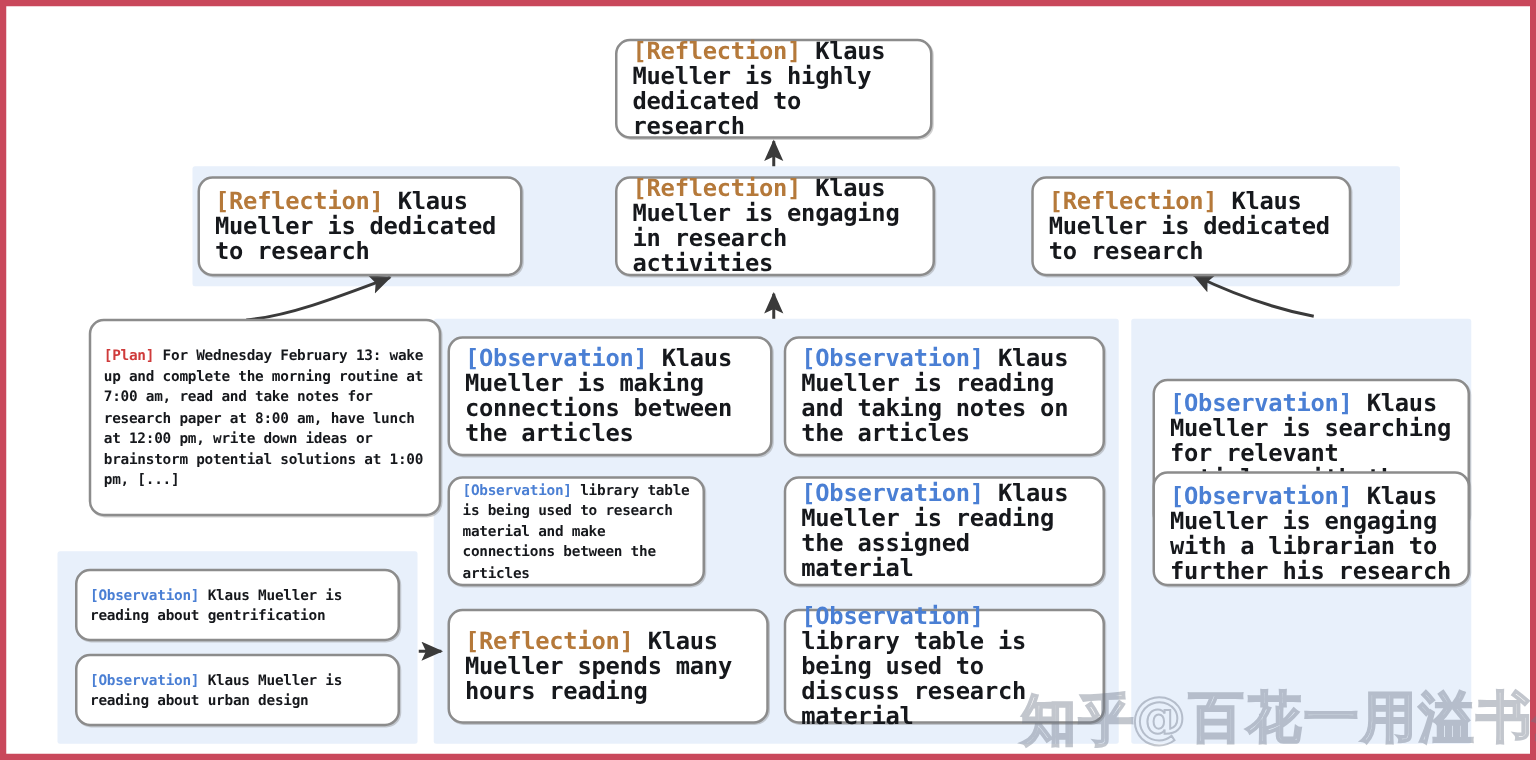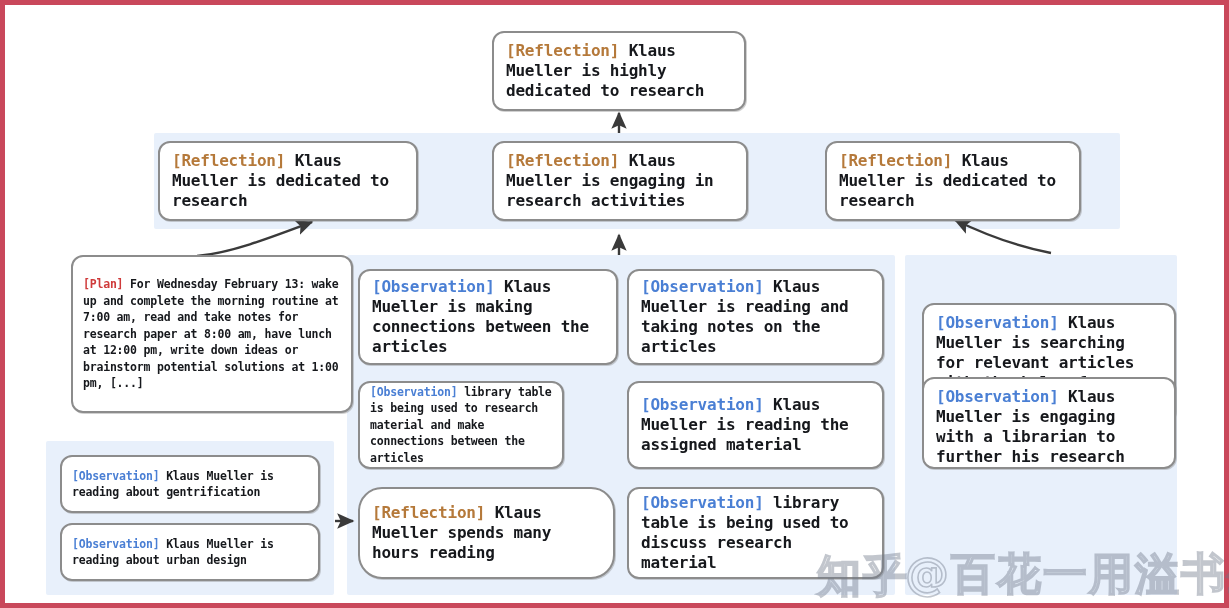--- a/index.html
+++ b/index.html
@@ -34,21 +34,21 @@
     display:flex;
     align-items:center;
     box-shadow:1px 1px 0 rgba(120,120,120,.35);
   }
   .node .txt{
     display:block;
     width:100%;
     padding:0 12px;
     font-family:"DejaVu Sans Mono", monospace;
     font-weight:bold;
-    font-size:16px;
+    font-size:19px;
     line-height:20px;
     color:#16181c;
     white-space:pre-wrap;
     letter-spacing:-0.2px;
   }
   .node.small .txt{
     font-size:11.5px;
     line-height:16.5px;
     padding:0 10px;
   }
@@ -136,21 +136,21 @@
     </div>
 
     <div class="node" style="left:353px;top:264px;width:260px;height:96px;">
       <span class="txt"><span class="tag tag-observation">[Observation]</span><span> Klaus Mueller is making connections between the articles</span></span>
     </div>
 
     <div class="node small" style="left:353px;top:376px;width:206px;height:88px;">
       <span class="txt"><span class="tag tag-observation">[Observation]</span><span> library table is being used to research material and make connections between the articles</span></span>
     </div>
 
-    <div class="node" style="left:353px;top:482px;width:257px;height:92px;border-radius:24px;">
+    <div class="node" style="left:353px;top:482px;width:257px;height:92px;">
       <span class="txt"><span class="tag tag-reflection">[Reflection]</span><span> Klaus Mueller spends many hours reading</span></span>
     </div>
 
     <div class="node" style="left:622px;top:264px;width:257px;height:96px;">
       <span class="txt"><span class="tag tag-observation">[Observation]</span><span> Klaus Mueller is reading and taking notes on the articles</span></span>
     </div>
 
     <div class="node" style="left:622px;top:376px;width:257px;height:88px;">
       <span class="txt"><span class="tag tag-observation">[Observation]</span><span> Klaus Mueller is reading the assigned material</span></span>
     </div>

